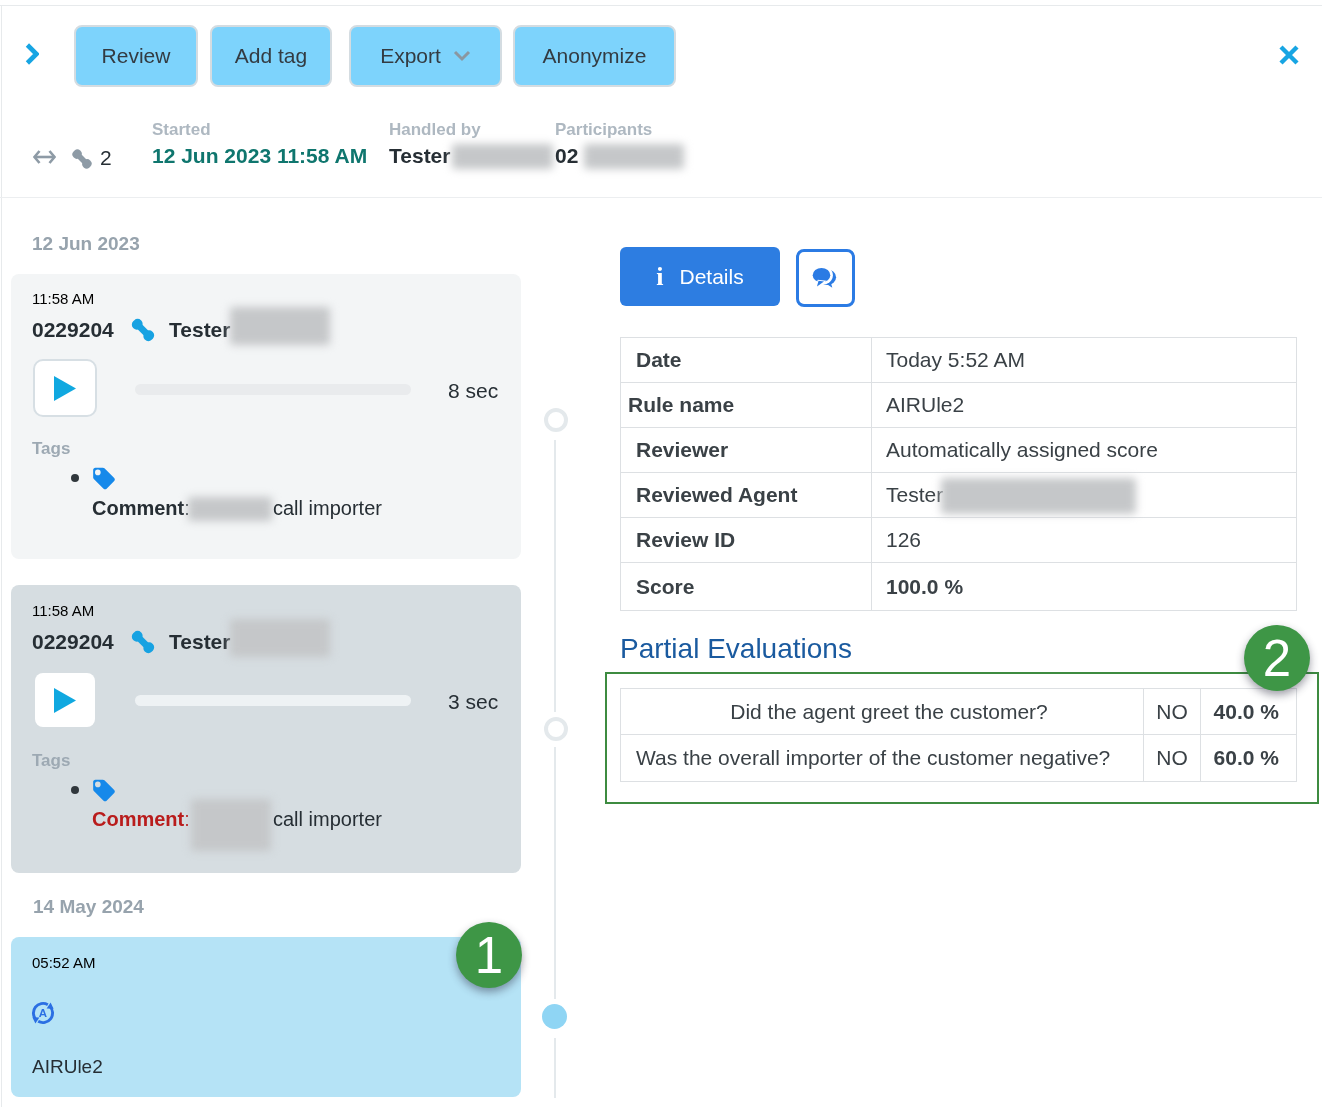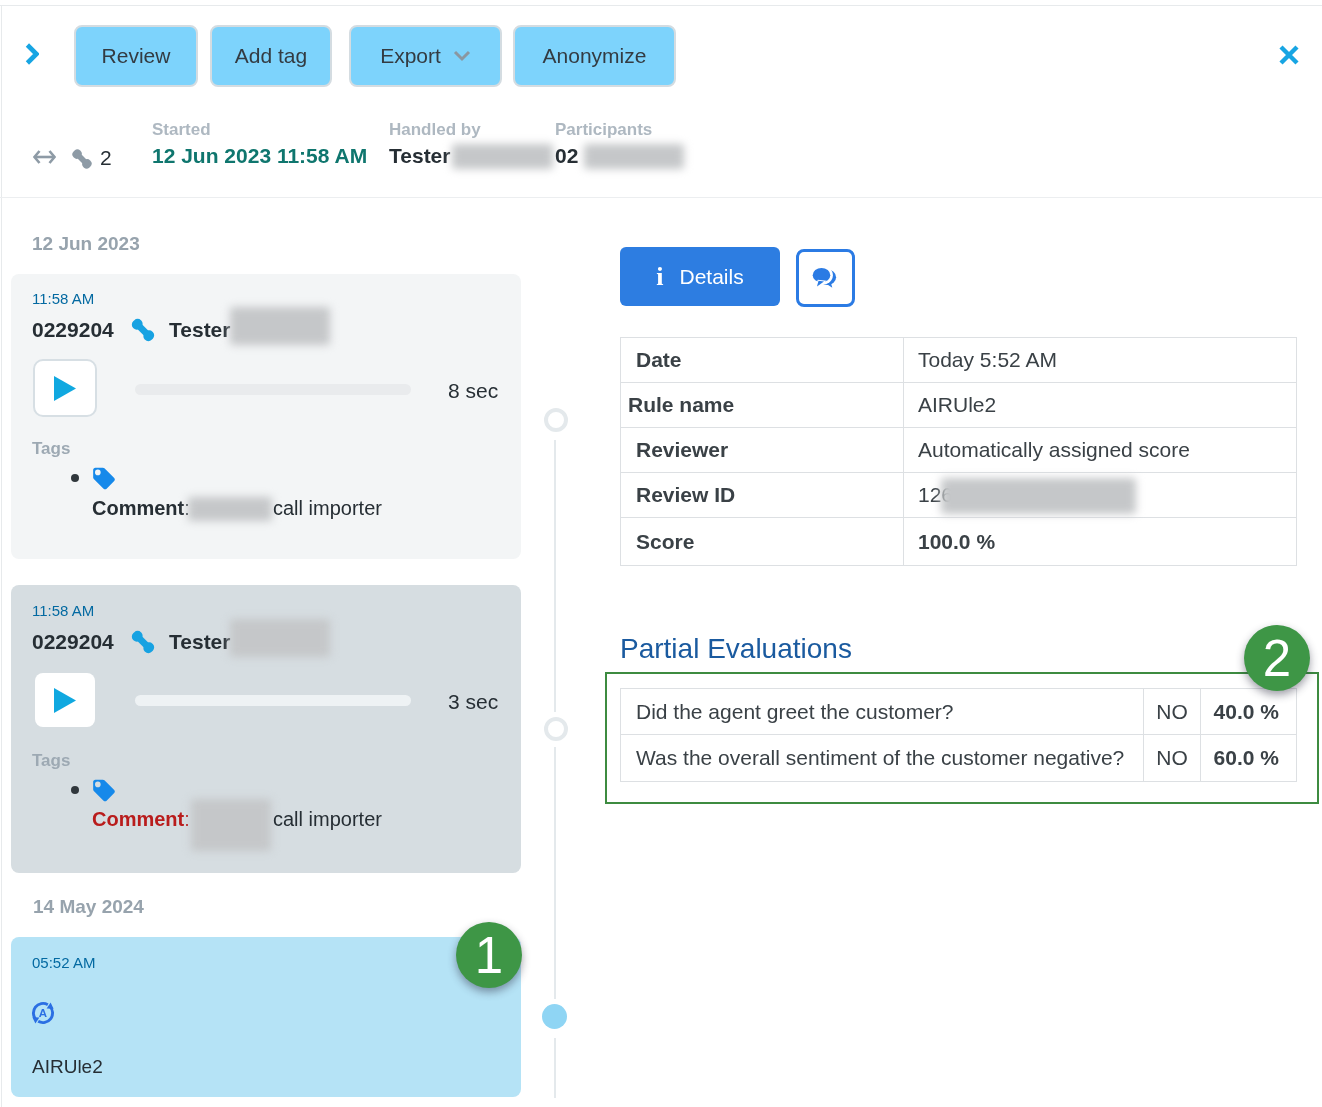--- a/index.html
+++ b/index.html
@@ -4,21 +4,21 @@
 <style>
   html,body{margin:0;padding:0;}
   body{font-family:"Liberation Sans", sans-serif; background:#fff;}
   #page{position:relative;width:1322px;height:1107px;background:#fff;overflow:hidden;}
   .abs{position:absolute;}
   .blur{position:absolute;background:#c5c7c9;border-radius:3px;filter:blur(4px);}
   .btn{position:absolute;border:2px solid #d4dce1;border-radius:8px;background:#7dd3fc;
        color:#333b42;font-size:21px;display:flex;align-items:center;justify-content:center;}
   .glabel{color:#aeb8c1;font-weight:bold;font-size:17px;}
   .card{position:absolute;left:11px;width:510px;border-radius:8px;}
-  .time{font-size:15px;color:#0369a1;}
+  .time{font-size:15px;color:#000000;}
   .num{font-size:21px;font-weight:bold;color:#262e34;}
   table.info{border-collapse:collapse;table-layout:fixed;}
   table.info td{border:1px solid #dde0e3;font-size:21px;color:#3a4146;box-sizing:border-box;white-space:nowrap;overflow:hidden;}
 </style>
 </head>
 <body>
 <div id="page">
 
   <div class="abs" style="left:0;top:5px;width:1322px;height:1px;background:#e7eaec;"></div>
   <div class="abs" style="left:1px;top:5px;width:1px;height:1102px;background:#e7eaec;"></div>
@@ -162,54 +162,58 @@
       <path d="M15 17.2 L20.3 20.8 L18.8 15.6 Z" fill="#2b7be4"></path>
       <ellipse cx="9.3" cy="8.2" rx="11.6" ry="9.9" fill="#fff"></ellipse>
       <ellipse cx="9.5" cy="8.2" rx="8.8" ry="7.2" fill="#2b7be4"></ellipse>
       <path d="M6.5 13.8 L5 19.5 L12 14.4 Z" fill="#2b7be4" stroke="#fff" stroke-width="2" paint-order="stroke"></path>
     </svg>
   </div>
 
   <table class="info abs" style="left:620px;top:337px;width:677px;">
     <tbody>
         <tr style="height:45px;">
-          <td style="width:283px;padding-left:15px;font-weight:bold;">Date</td>
+          <td style="width:251px;padding-left:15px;font-weight:bold;">Date</td>
           <td style="padding-left:14px;">Today 5:52 AM</td>
         </tr>
     <tr style="height:45px;">
           <td style="padding-left:7px;font-weight:bold;">Rule name</td>
           <td style="padding-left:14px;">AIRUle2</td>
         </tr>
     <tr style="height:45px;">
           <td style="padding-left:15px;font-weight:bold;">Reviewer</td>
           <td style="padding-left:14px;">Automatically assigned score</td>
+        </tr>
+    <tr style="height:45px;">
+          <td style="padding-left:15px;font-weight:bold;">Reviewed Agent</td>
+          <td style="padding-left:14px;">Tester</td>
         </tr>
     <tr style="height:45px;">
           <td style="padding-left:15px;font-weight:bold;">Review ID</td>
           <td style="padding-left:14px;">126</td>
         </tr>
     <tr style="height:48px;">
           <td style="padding-left:15px;font-weight:bold;">Score</td>
           <td style="padding-left:14px;font-weight:bold;">100.0 %</td>
         </tr>
   </tbody>
     </table>
   <div class="blur" style="left:941px;top:478px;width:195px;height:36px;"></div>
 
   <div class="abs" style="left:620px;top:633px;font-size:28px;color:#1a5a9f;">Partial Evaluations</div>
   <div class="abs" style="left:605px;top:672px;width:710px;height:128px;border:2px solid #3d8b40;"></div>
   <table class="info abs" style="left:620px;top:688px;width:677px;">
     <tbody>
         <tr style="height:46px;">
-      <td style="width:523px;padding-left:15px;">Did the agent greet the customer?</td>
+      <td style="width:523px;padding-left:15px;text-align:center;">Did the agent greet the customer?</td>
       <td style="width:57px;text-align:center;">NO</td>
       <td style="text-align:right;padding-right:17px;font-weight:bold;">40.0 %</td>
     </tr>
     <tr style="height:47px;">
-      <td style="padding-left:15px;">Was the overall sentiment of the customer negative?</td>
+      <td style="padding-left:15px;">Was the overall importer of the customer negative?</td>
       <td style="text-align:center;">NO</td>
       <td style="text-align:right;padding-right:17px;font-weight:bold;">60.0 %</td>
     </tr>
   </tbody>
     </table>
 
   <div class="abs" style="left:1244px;top:625px;width:66px;height:66px;border-radius:50%;background:#3e9646;
        box-shadow:0 4px 9px rgba(40,40,60,.45);display:flex;align-items:center;justify-content:center;
        color:#fff;font-size:51px;">2</div>
 

